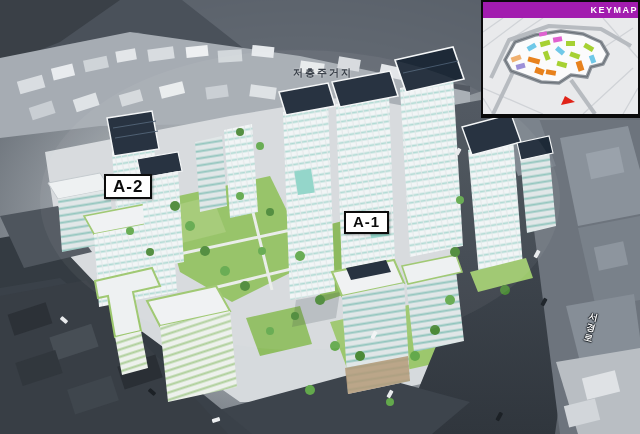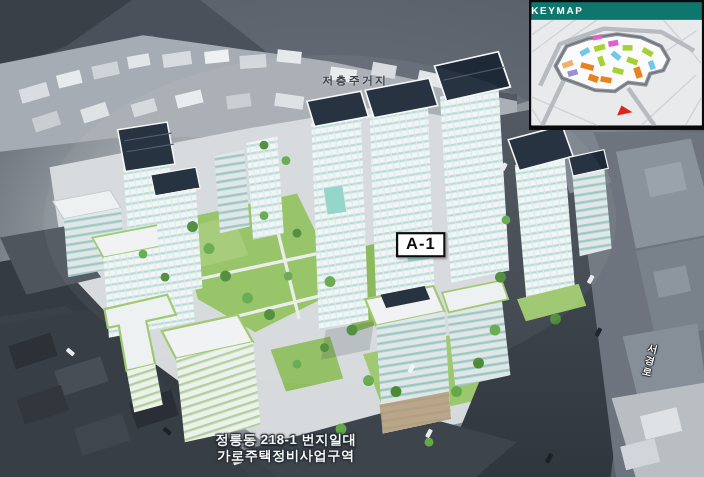--- a/index.html
+++ b/index.html
@@ -9,43 +9,43 @@
     background:#6b727a;
   }
   .stage svg{display:block;}
   
   .block-label{
     position:absolute;background:#ffffff;border:2px solid #0c0c0c;color:#0c0c0c;
     font-weight:bold;line-height:1.25;padding:0 7px;letter-spacing:1px;
     box-shadow:1px 1px 2px rgba(0,0,0,.35);
   }
   .label-a2{left:104px;top:174px;font-size:17px;}
-  .label-a1{left:360px;top:211px;font-size:15px;text-align:right;}
+  .label-a1{left:344px;top:211px;font-size:15px;text-align:right;}
   .area-label{
     position:absolute;left:293px;top:66px;color:#3a414a;font-size:10px;
     font-weight:bold;letter-spacing:2px;text-shadow:0 0 2px rgba(255,255,255,.6);
   }
   .road-label{
     position:absolute;left:585px;top:306px;color:#ffffff;font-size:9px;font-weight:bold;
     writing-mode:vertical-rl;letter-spacing:2px;transform:rotate(14deg);
     text-shadow:-1px 0 1px #1c2126,1px 0 1px #1c2126,0 -1px 1px #1c2126,0 1px 1px #1c2126;
   }
   .caption{
     position:absolute;left:165px;top:393px;width:190px;text-align:center;
     color:#f4f6f7;font-size:12px;font-weight:bold;line-height:14px;letter-spacing:.5px;
     text-shadow:-1px -1px 1px #262b31,1px -1px 1px #262b31,-1px 1px 1px #262b31,1px 1px 1px #262b31,0 0 3px #262b31;
   }
   
   .keymap{
     position:absolute;left:481px;top:0;width:159px;height:118px;
     background:#0a0a0a;padding:0;box-sizing:border-box;border:2px solid #0a0a0a;
   }
   .keymap-title{
-    height:16px;background:#0f766e;color:#ffffff;font-size:9px;font-weight:bold;
-    letter-spacing:1.5px;text-align:left;line-height:17px;
+    height:16px;background:#a21caf;color:#ffffff;font-size:9px;font-weight:bold;
+    letter-spacing:1.5px;text-align:right;line-height:17px;
   }
   .keymap-map{width:155px;height:96px;background:#e9eaec;overflow:hidden;}
 </style>
 </head>
 <body>
 
 <div class="stage">
 
   <svg width="640" height="434" viewBox="0 0 640 434">
     <defs>
@@ -236,28 +236,25 @@
       <rect x="148" y="390" width="8" height="4" rx="1" fill="#1c2126" transform="rotate(40 152 392)"></rect>
       <rect x="212" y="418" width="8" height="4" rx="1" fill="#eef0f1" transform="rotate(-18 216 420)"></rect>
       <rect x="455" y="150" width="7" height="4" rx="1" fill="#e8eaec" transform="rotate(-62 458 152)"></rect>
     </g>
 
     <ellipse cx="300" cy="200" rx="260" ry="150" fill="#ffffff" opacity=".05"></ellipse>
   </svg>
 
   <div class="area-label">저층주거지</div>
 
+  <div class="block-label label-a2">A-2</div>
   <div class="block-label label-a1">A-1</div>
 
   <div class="road-label">서경로</div>
 
-  <div class="caption">
-    <div>정릉동 218-1 번지일대</div>
-    <div>가로주택정비사업구역</div>
-  </div>
 
   <div class="keymap">
     <div class="keymap-title">KEYMAP</div>
     <div class="keymap-map">
       <svg width="155" height="96" viewBox="0 0 155 96">
         <rect width="155" height="96" fill="#e9eaec"></rect>
         <g stroke="#d0d3d7" stroke-width="1.3" fill="none">
           <path d="M0,30 L40,0 M0,70 L60,96 M120,0 L155,40 M140,96 L155,70 M10,96 L0,80 M100,96 L150,50"></path>
           <path d="M20,0 L0,14 M60,0 L30,20 M150,10 L120,30"></path>
         </g>

